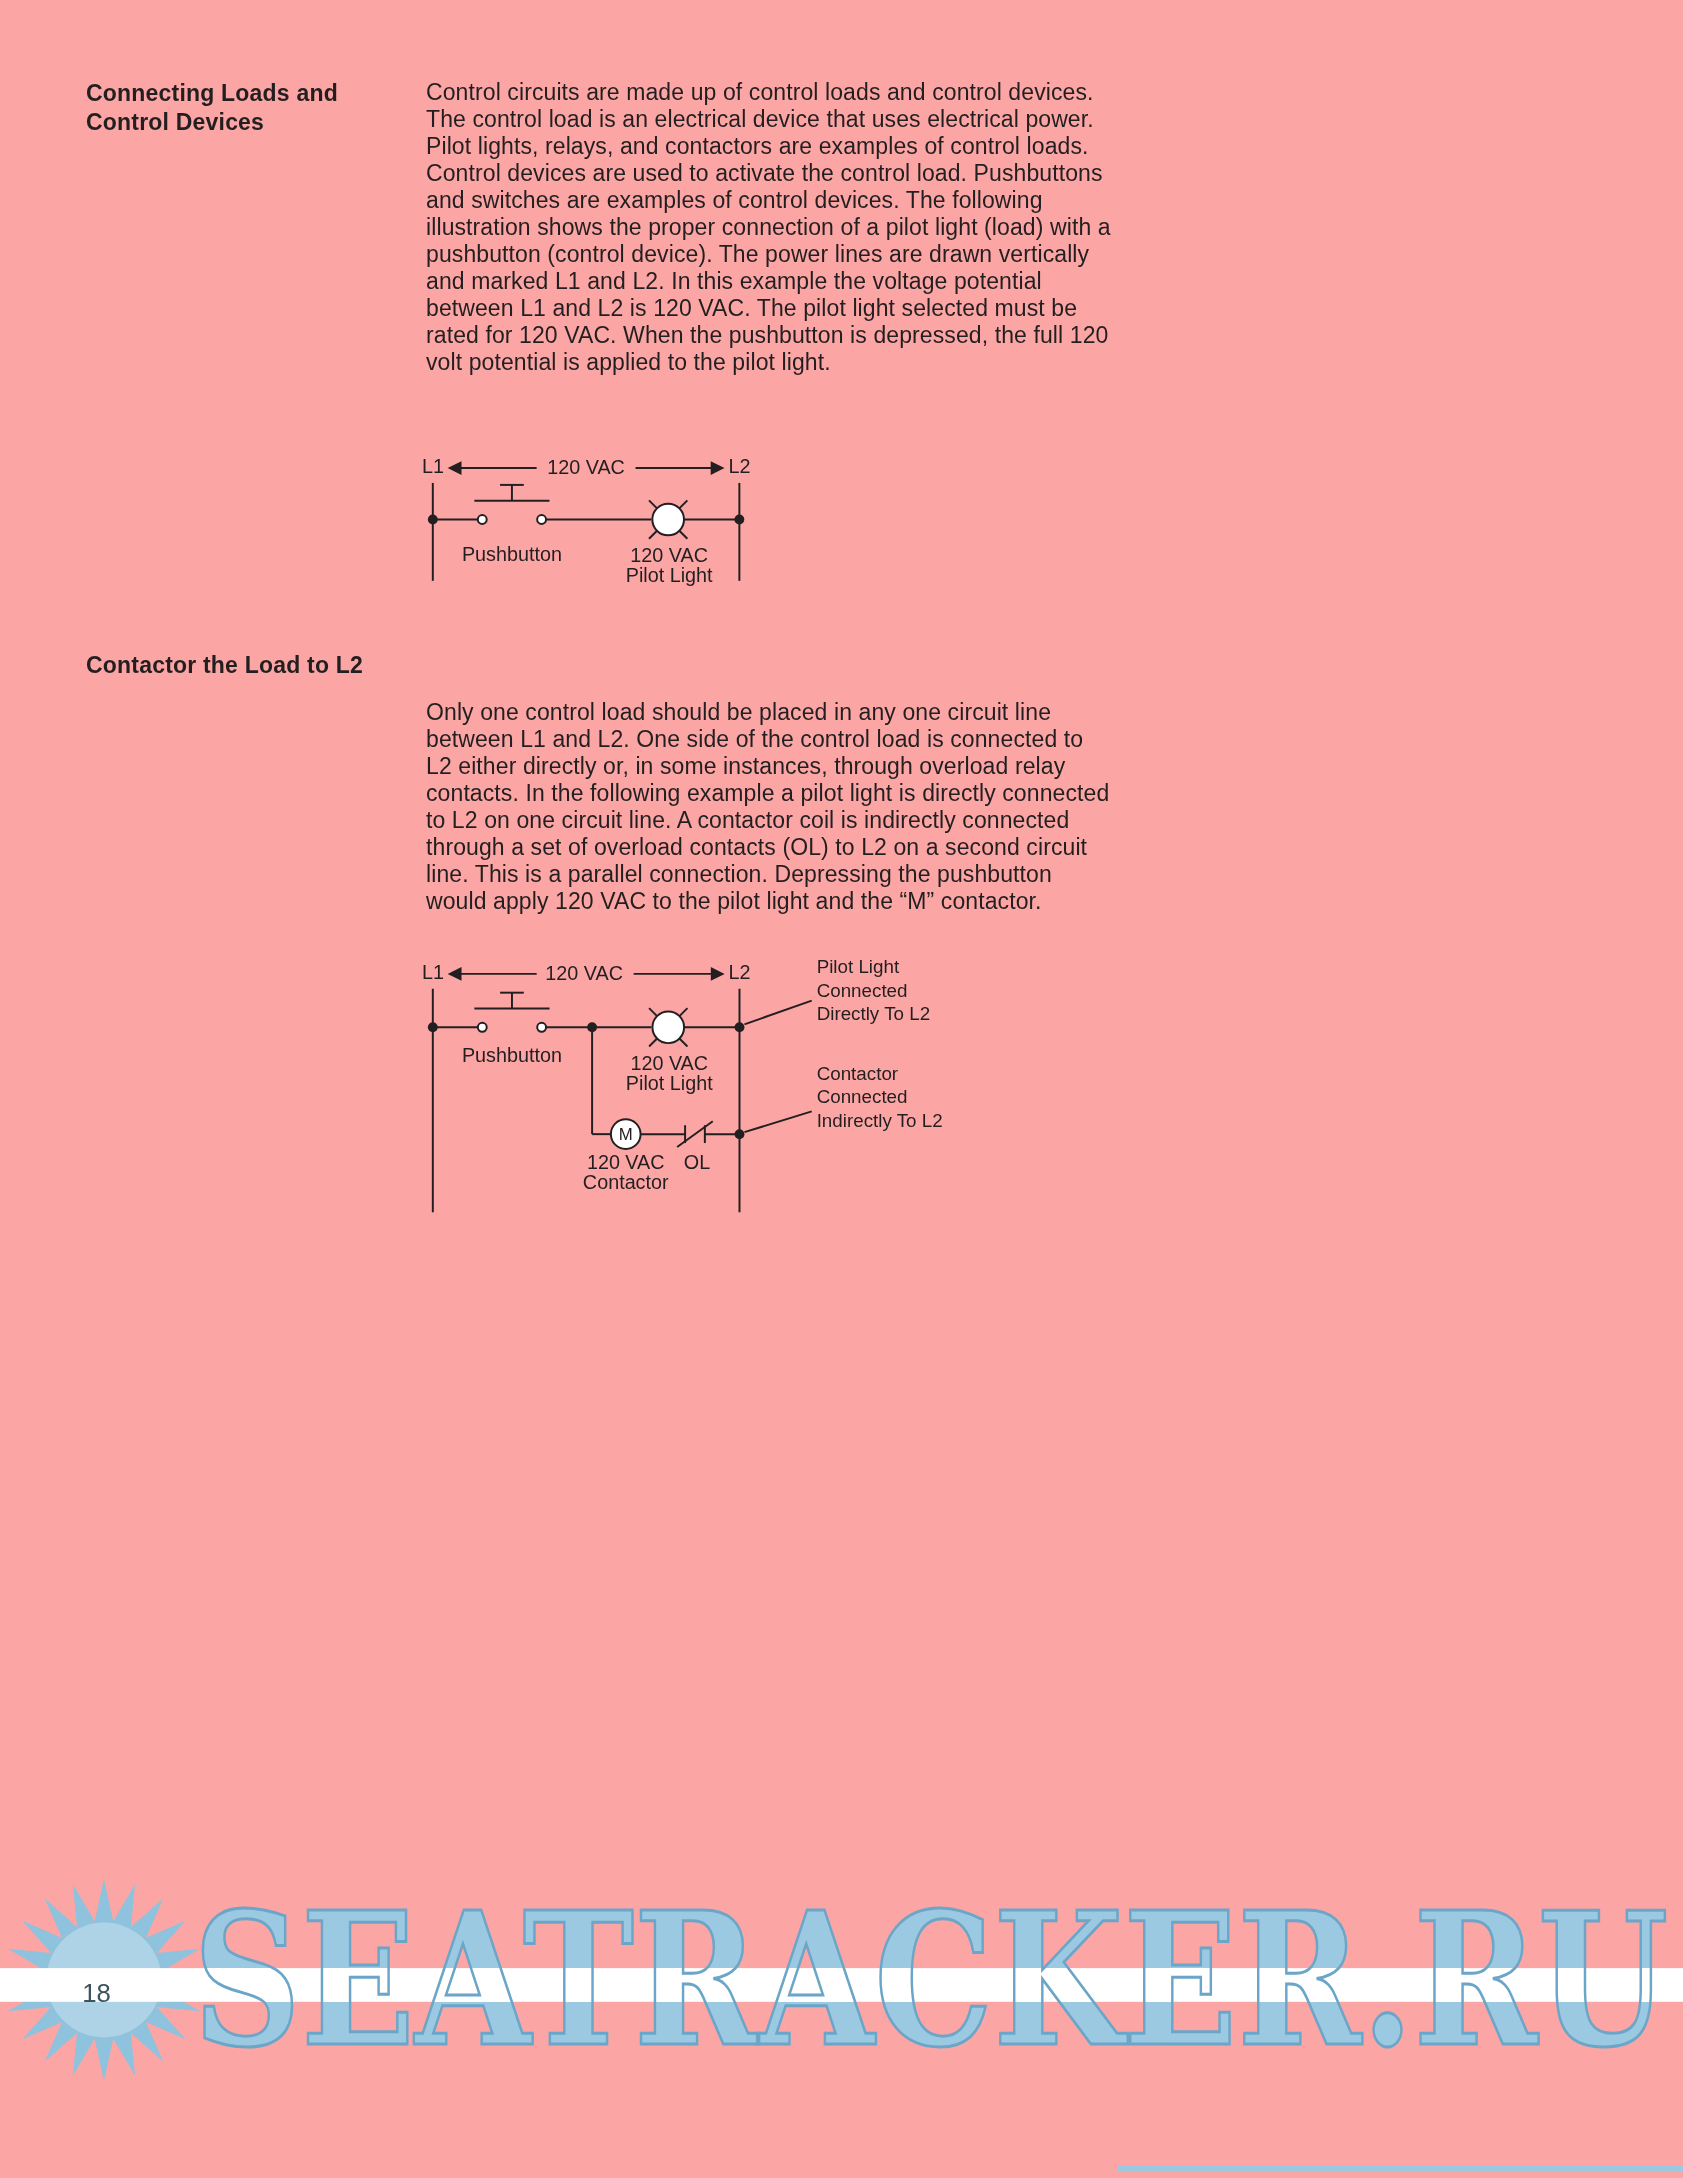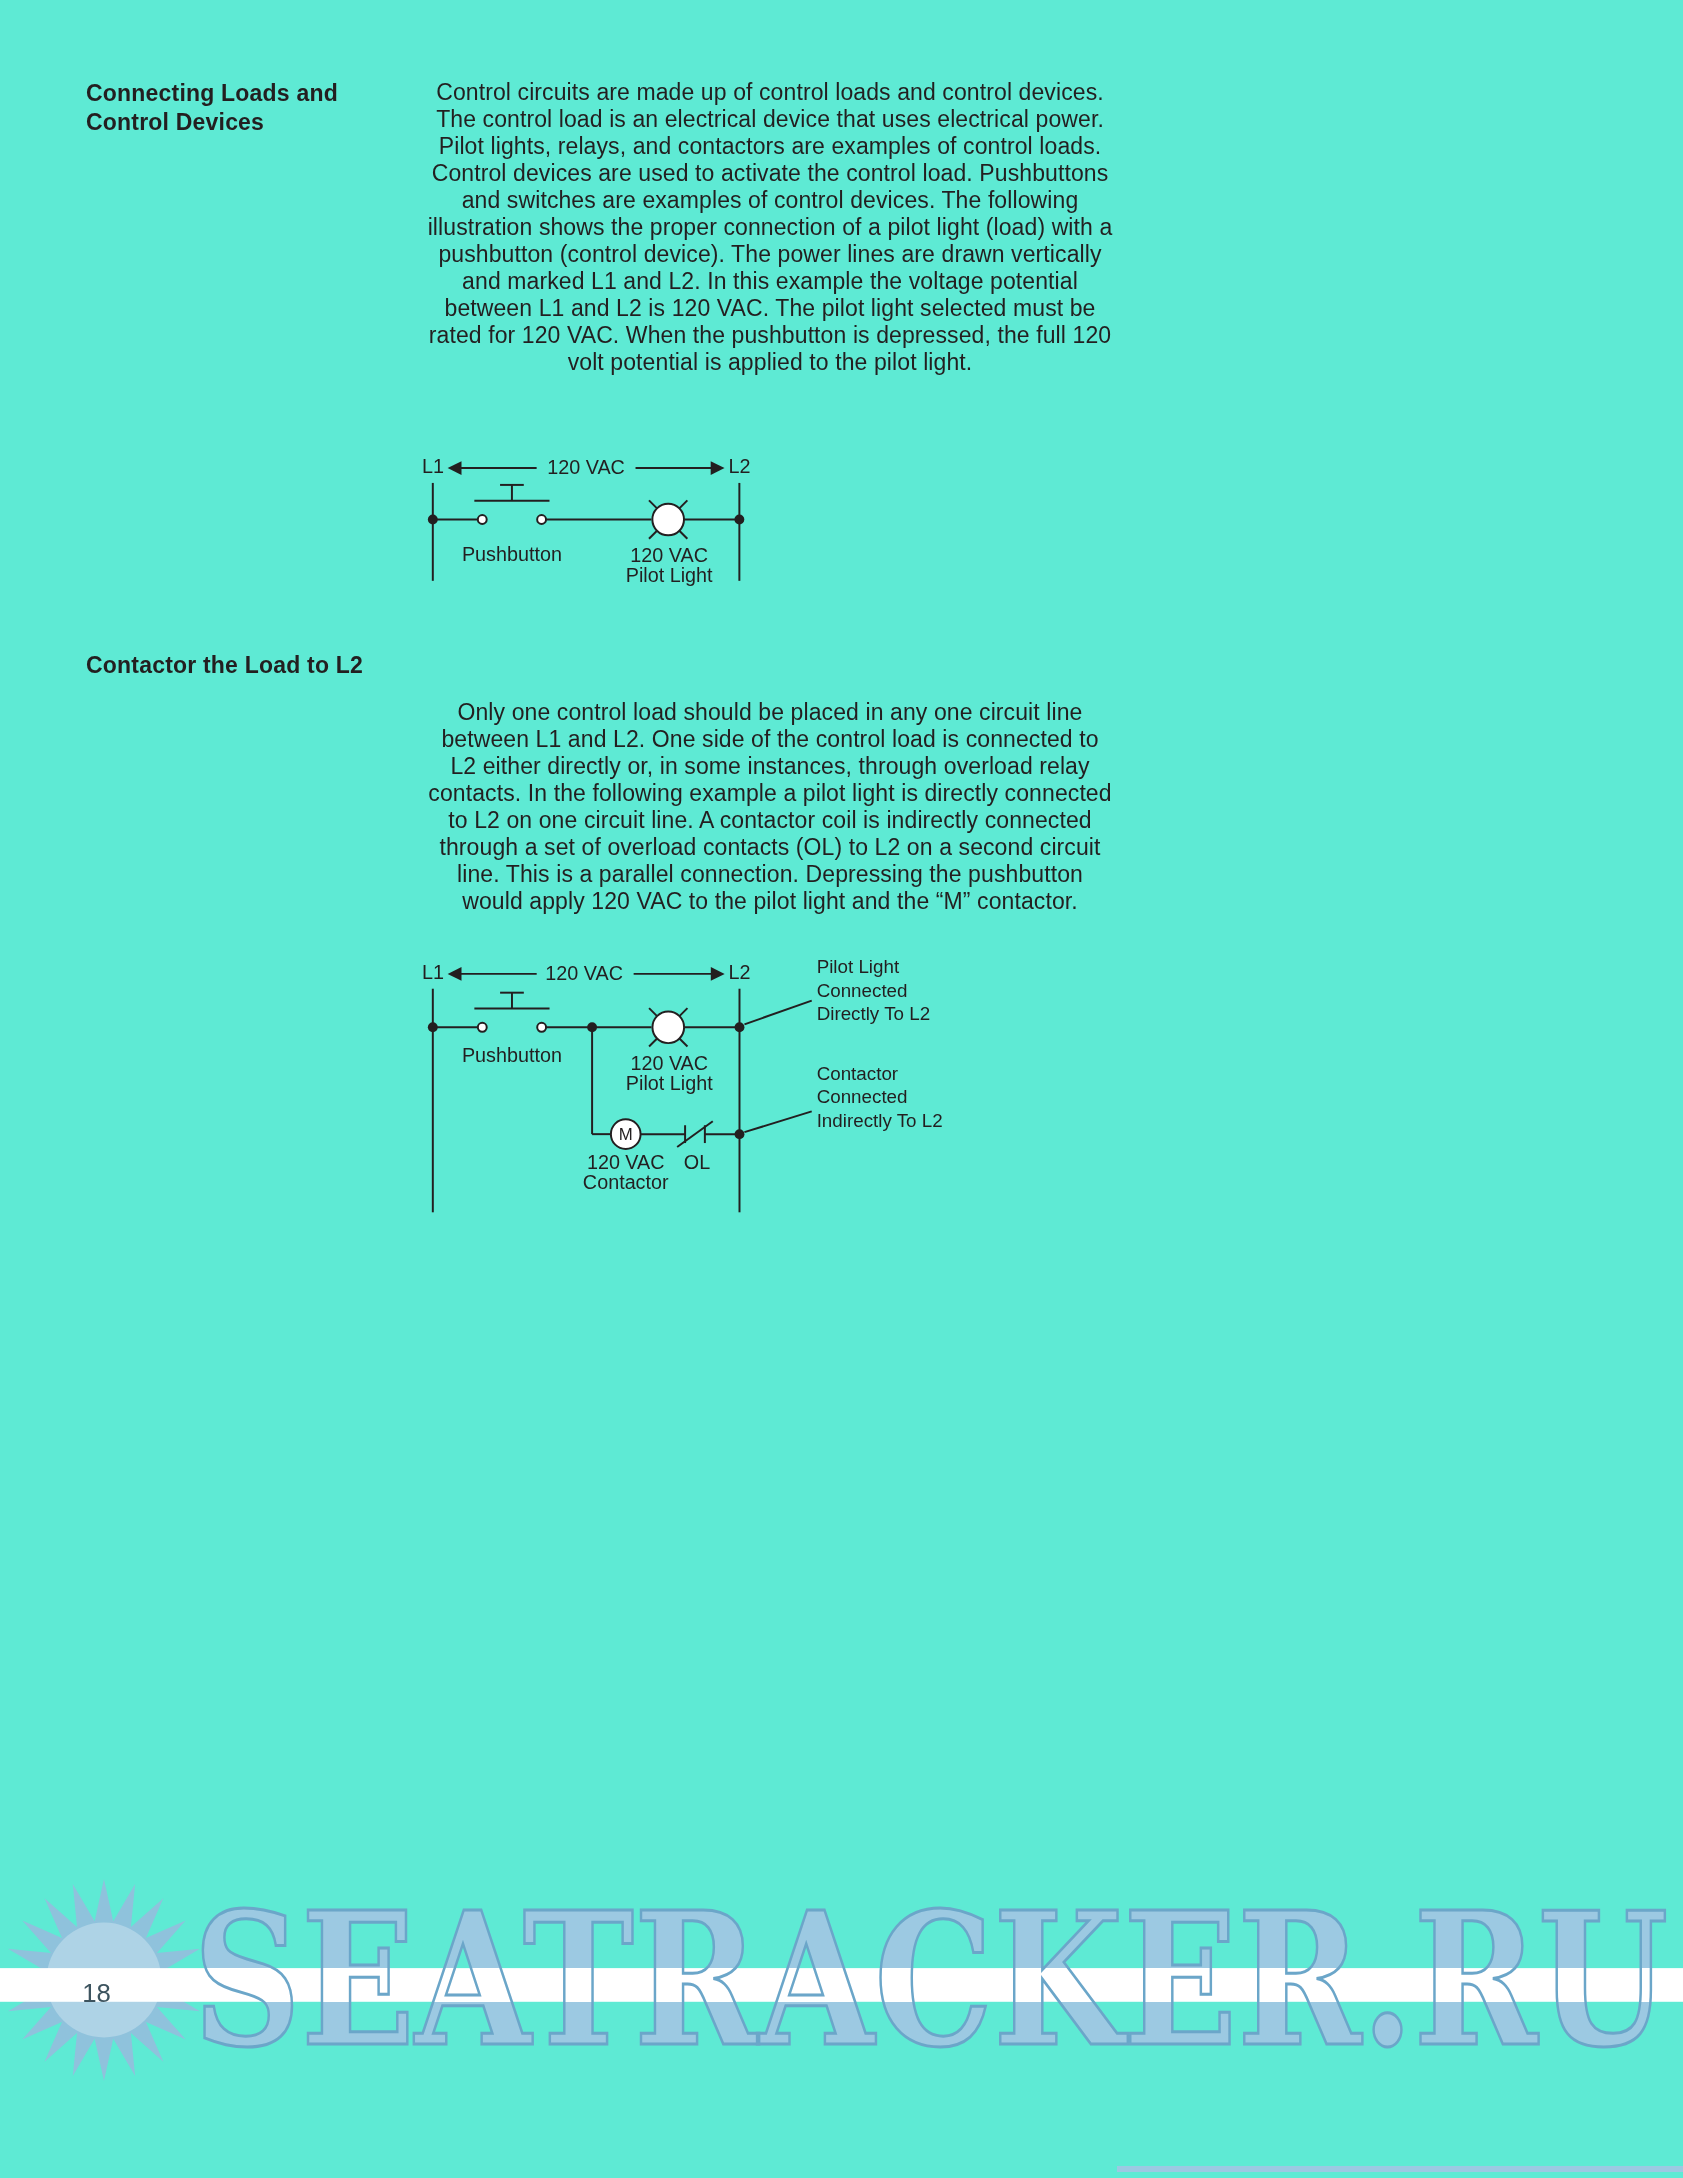--- a/index.html
+++ b/index.html
@@ -1,20 +1,20 @@
 <!DOCTYPE html>
 <html><head>
 <meta charset="utf-8">
 <style>
   * { margin:0; padding:0; box-sizing:border-box; }
   html,body { background:#ffffff; }
   .page {
     position:relative;
     width:1683px; height:2178px;
-    background:#5eead4;
+    background:#fca5a5;
     font-family:"Liberation Sans", sans-serif;
     color:#231f20;
     overflow:hidden;
     padding-left:39px;
   }
   .section-heading {
     position:absolute;
     left:86px;
     width:332px;
     font-size:23px;
@@ -24,21 +24,20 @@
   }
   #heading1 { top:79px; }
   #heading2 { top:651px; }
   .body-text {
     position:absolute;
     left:426px;
     width:688px;
     font-size:23px;
     line-height:27px;
     letter-spacing:0.1px;
-    text-align:center;
   }
   #body1 { top:79px; }
   #body2 { top:651px;margin-top:48px; }
   .diagram { position:absolute; }
   #diagram1 { left:416px; top:447px; }
   #diagram2 { left:416px; top:953px; }
   .wire { stroke:#231f20; stroke-width:2; fill:none; }
   .dot { fill:#231f20; stroke:none; }
   .term { fill:#ffffff; stroke:#231f20; stroke-width:2; }
   .ahead { fill:#231f20; stroke:none; }

